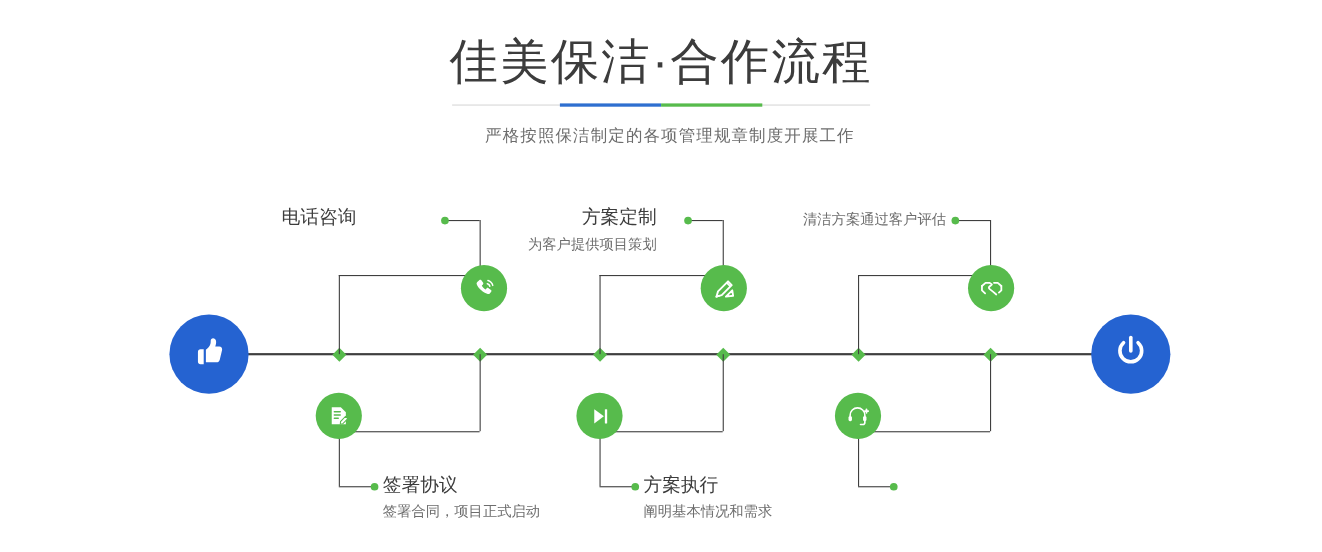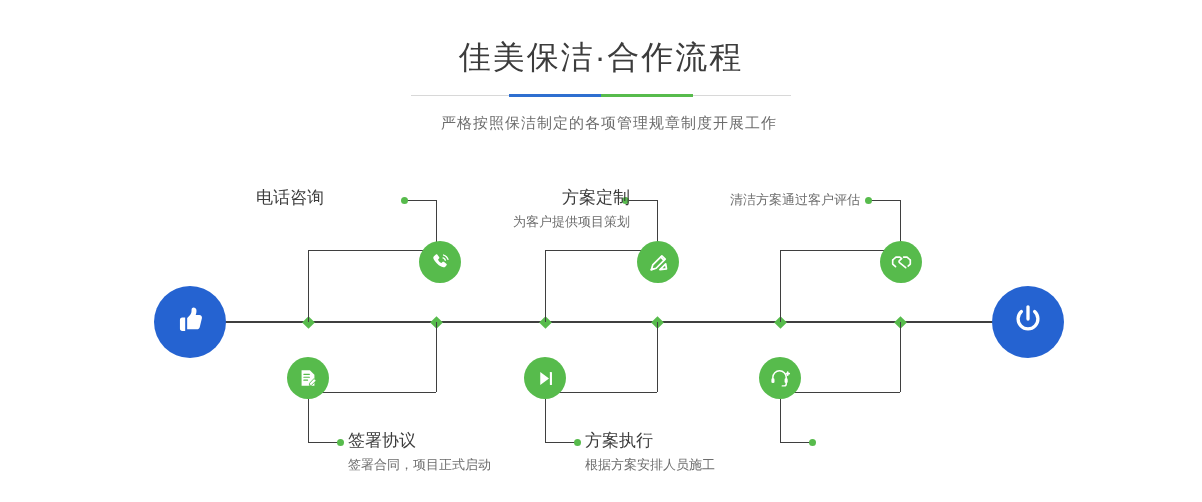--- a/index.html
+++ b/index.html
@@ -21,21 +21,21 @@
 
   
   .header {
     position: absolute;
     top: 34px;
     left: 0;
     width: 1202px;
     text-align: center;
   }
   .title {
-    font-size: 32px;
+    font-size: 44px;
     color: #3c3c3c;
     letter-spacing: 2px;
     line-height: 46px;
     font-weight: normal;
     margin: 0;
   }
   .rule-wrap {
     position: relative;
     width: 380px;
     height: 4px;
@@ -241,42 +241,42 @@
     <div class="circle-icon" style="left:637px; top:241px;">
       <span>
         <svg width="23" height="23" viewBox="0 0 24 24" fill="none" stroke="#ffffff" stroke-width="1.8" stroke-linecap="round" stroke-linejoin="round">
           <path d="M4.5 19.5l5-1.5 9.5-9.5-3.5-3.5L6 14.5z"></path>
           <path d="M14.5 6.5l3 3"></path>
           <path d="M4.5 19.5l2.4-.7"></path>
           <path d="M13.5 19.5l6-6 .8 5.2z"></path>
         </svg>
       </span>
     </div>
-    <div class="step-label text-right" style="left:418px; top:187px; width:212px;">
+    <div class="step-label text-right" style="left:385px; top:187px; width:212px;">
       <div class="step-title">方案定制</div>
       <div class="step-desc">为客户提供项目策划</div>
     </div>
 
     <div class="node-dot" style="left:657px; top:322px;"></div>
     <div class="branch-line branch-v" style="left:657px; top:322px; height:70px;"></div>
     <div class="branch-line branch-h" style="left:545px; top:392px; width:112px;"></div>
     <div class="branch-line branch-v" style="left:545px; top:392px; height:50px;"></div>
     <div class="branch-line branch-h" style="left:545px; top:442px; width:32px;"></div>
     <div class="arrow-dot" style="left:574px; top:439px;"></div>
     <div class="circle-icon" style="left:524px; top:357px;">
       <span>
         <svg width="21" height="21" viewBox="0 0 24 24" fill="#ffffff">
           <path d="M6 4.5l10 7.5-10 7.5z"></path>
           <rect x="17" y="4.5" width="2.4" height="15" rx="0.6"></rect>
         </svg>
       </span>
     </div>
     <div class="step-label text-left" style="left:585px; top:430px; width:260px;">
       <div class="step-title">方案执行</div>
-      <div class="step-desc">根据方案安排人员施工</div>
+      <div class="step-desc">阐明基本情况和需求</div>
     </div>
 
     <div class="node-dot" style="left:780px; top:322px;"></div>
     <div class="branch-line branch-v" style="left:780px; top:250px; height:72px;"></div>
     <div class="branch-line branch-h" style="left:780px; top:250px; width:120px;"></div>
     <div class="branch-line branch-v" style="left:900px; top:200px; height:50px;"></div>
     <div class="branch-line branch-h" style="left:868px; top:200px; width:32px;"></div>
     <div class="arrow-dot" style="left:865px; top:197px;"></div>
     <div class="circle-icon" style="left:880px; top:241px;">
       <span>

